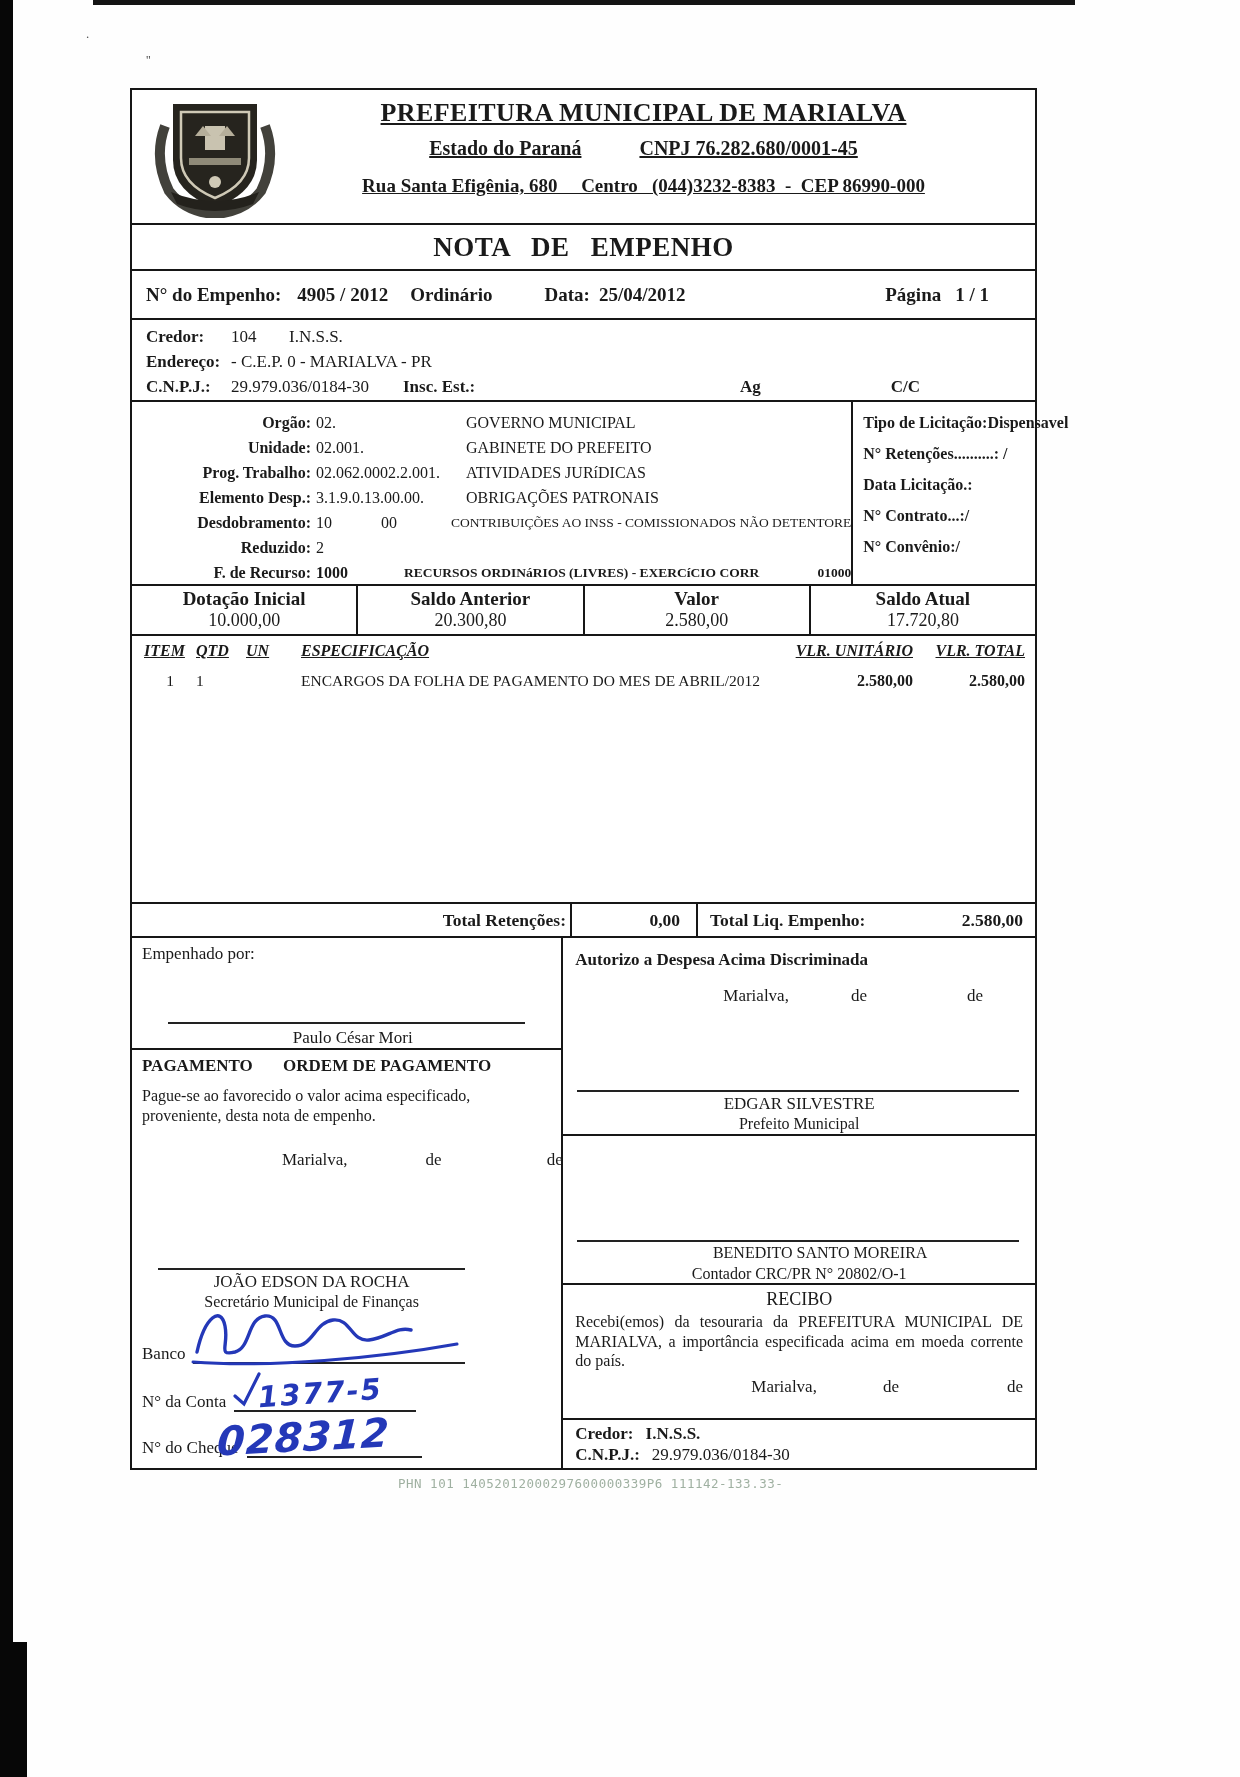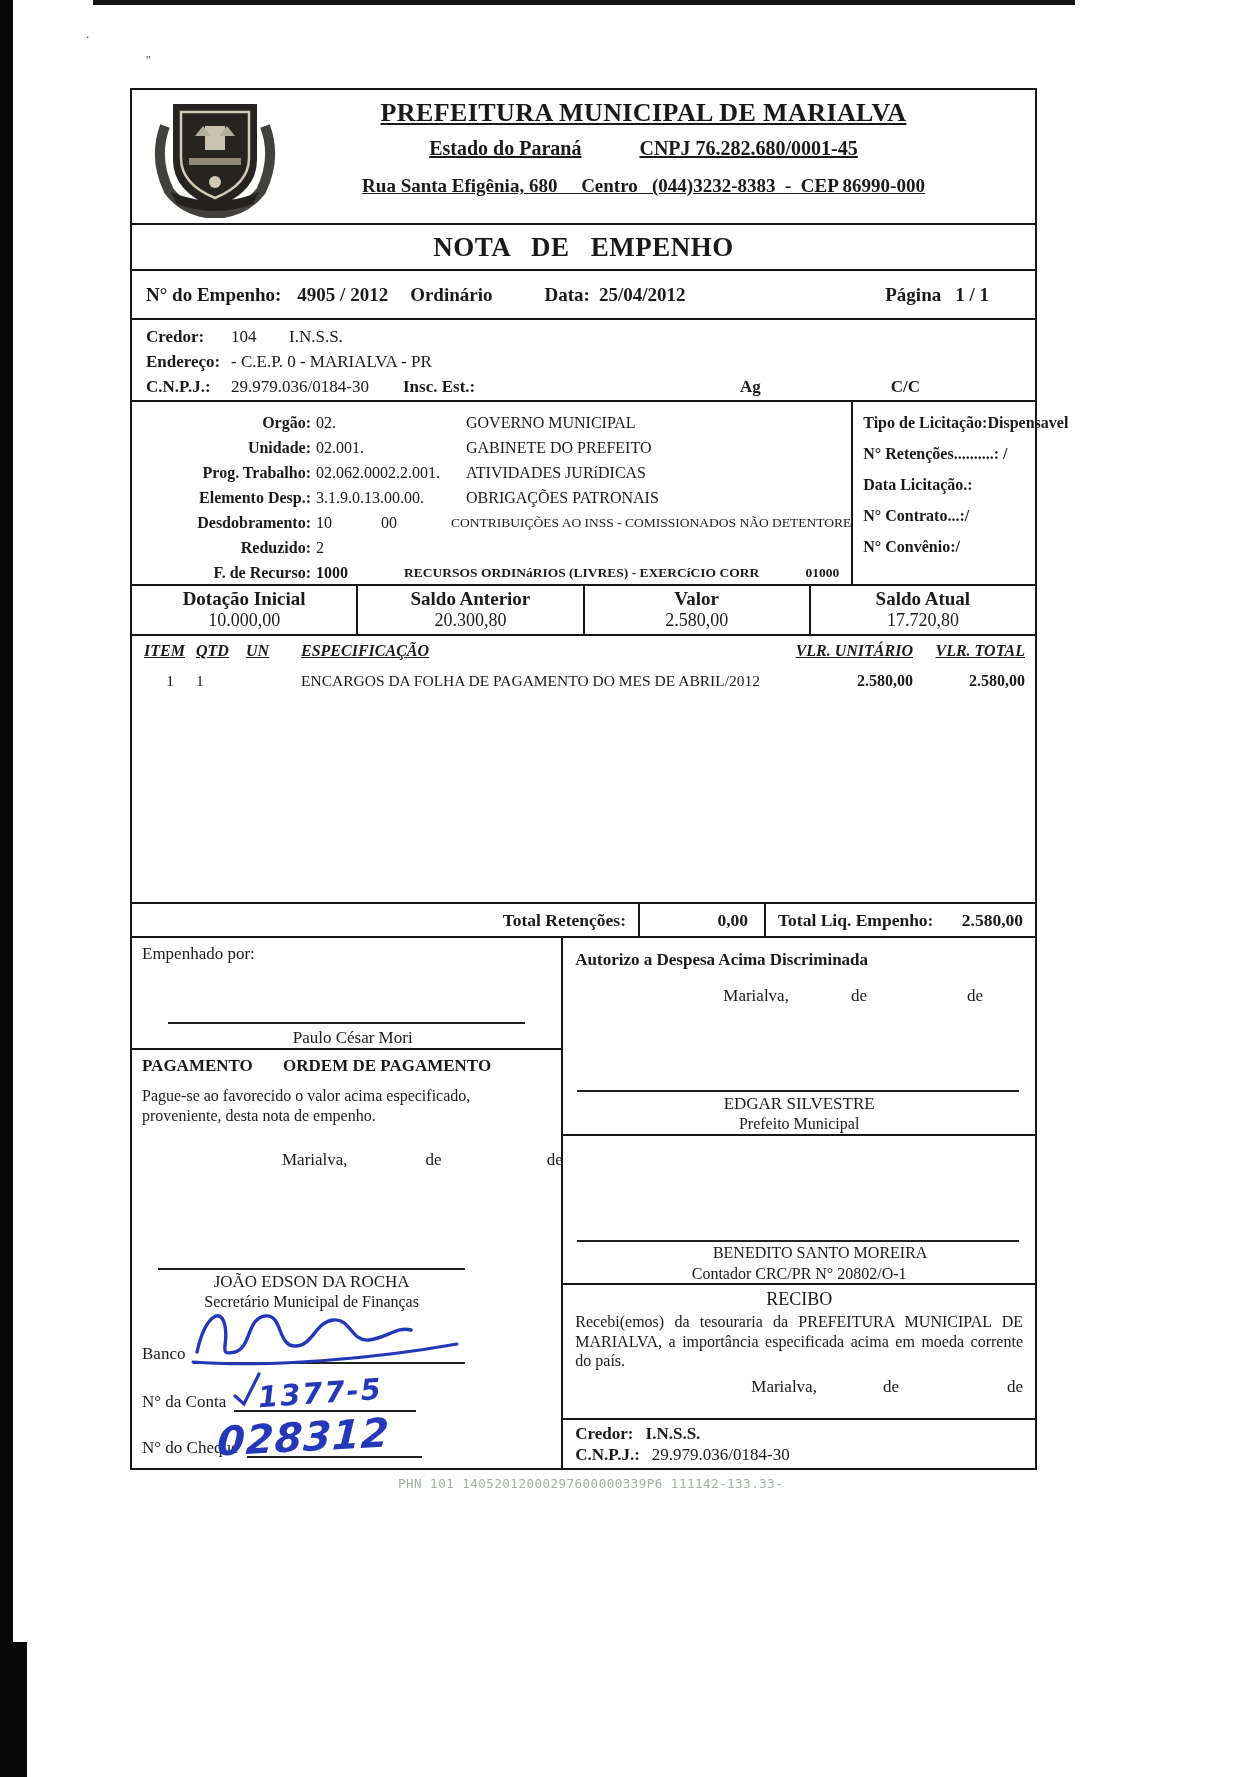--- a/index.html
+++ b/index.html
@@ -63,21 +63,21 @@
   .budget-block { height:184px; display:flex; }
   .budget-left  { flex:1; padding-top:8px; font-size:16px; }
   .bl-row { display:flex; height:25px; align-items:center; }
   .b-label { width:184px; text-align:right; font-weight:bold; padding-right:5px; }
   .b-code  { width:150px; }
   .b-code-sm { width:65px; }
   .b-code-sm2 { width:70px; }
   .b-code-rec { width:88px; font-weight:bold; }
   .b-desc  { flex:1; white-space:nowrap; }
   .sm { font-size:13.5px; }
-  .extra { margin-left:auto; margin-right:12px; }
+  .extra { margin-left:auto; }
   .budget-right { width:228px; border-left:2px solid #161616; padding:12px 4px 0 10px; font-size:16px; font-weight:bold; }
   .budget-right div { margin-bottom:13px; white-space:nowrap; }
 
   
   .saldo-row { height:50px; display:flex; text-align:center; }
   .saldo-cell { flex:1; padding-top:2px; }
   .saldo-cell + .saldo-cell { border-left:2px solid #161616; }
   .saldo-label { font-size:19px; font-weight:bold; }
   .saldo-value { font-size:18px; }
 
@@ -90,21 +90,21 @@
   .c-un   { width:55px; }
   .c-espec{ flex:1; }
   .c-unit { width:118px; text-align:right; }
   .c-total{ width:100px; text-align:right; margin-left:12px; }
   .items-row { display:flex; padding:10px 10px 0 12px; font-size:15.5px; }
   .items-row .c-item { text-align:center; }
   .items-row .c-unit, .items-row .c-total { font-weight:bold; font-size:16px; }
 
   
   .totals-row { height:34px; display:flex; align-items:stretch; font-weight:bold; font-size:17.5px; }
-  .t1 { width:506px; display:flex; align-items:center; justify-content:flex-end; padding-right:12px; }
+  .t1 { width:438px; display:flex; align-items:center; justify-content:flex-end; padding-right:4px; }
   .t2 { width:128px; border-left:2px solid #161616; border-right:2px solid #161616;
         display:flex; align-items:center; justify-content:flex-end; padding-right:16px; }
   .t3 { flex:1; display:flex; align-items:center; justify-content:space-between; padding:0 12px; }
 
   
   .bottom { height:530px; display:flex; }
   .bot-left { width:464px; display:flex; flex-direction:column; }
   .bot-right { flex:1; border-left:2px solid #161616; display:flex; flex-direction:column; }
 
   .empenhado { height:112px; position:relative; padding:6px 10px; font-size:17px; }

